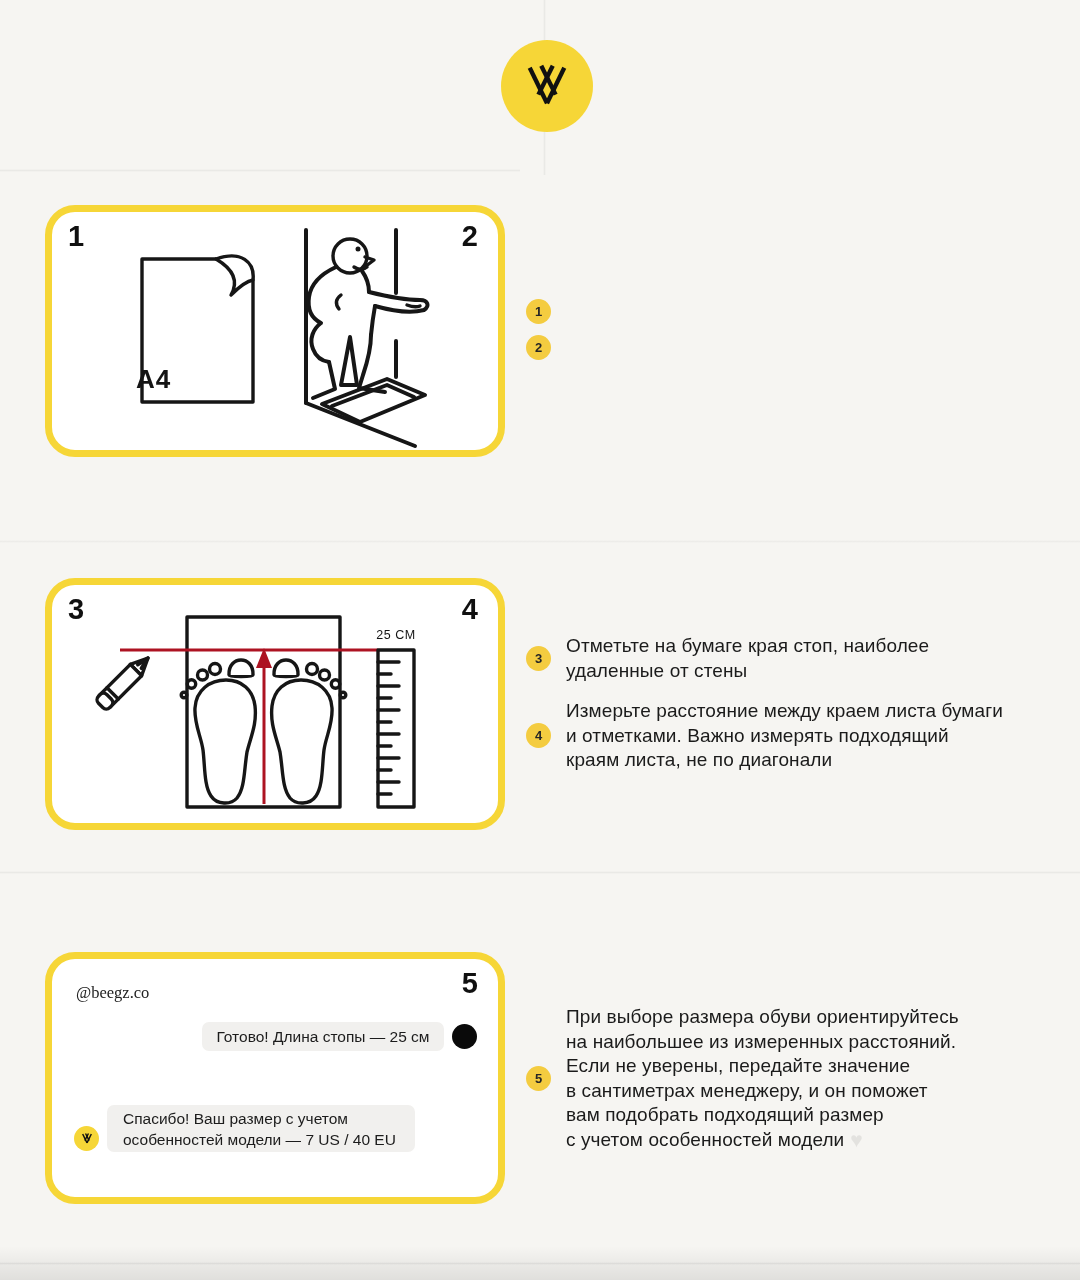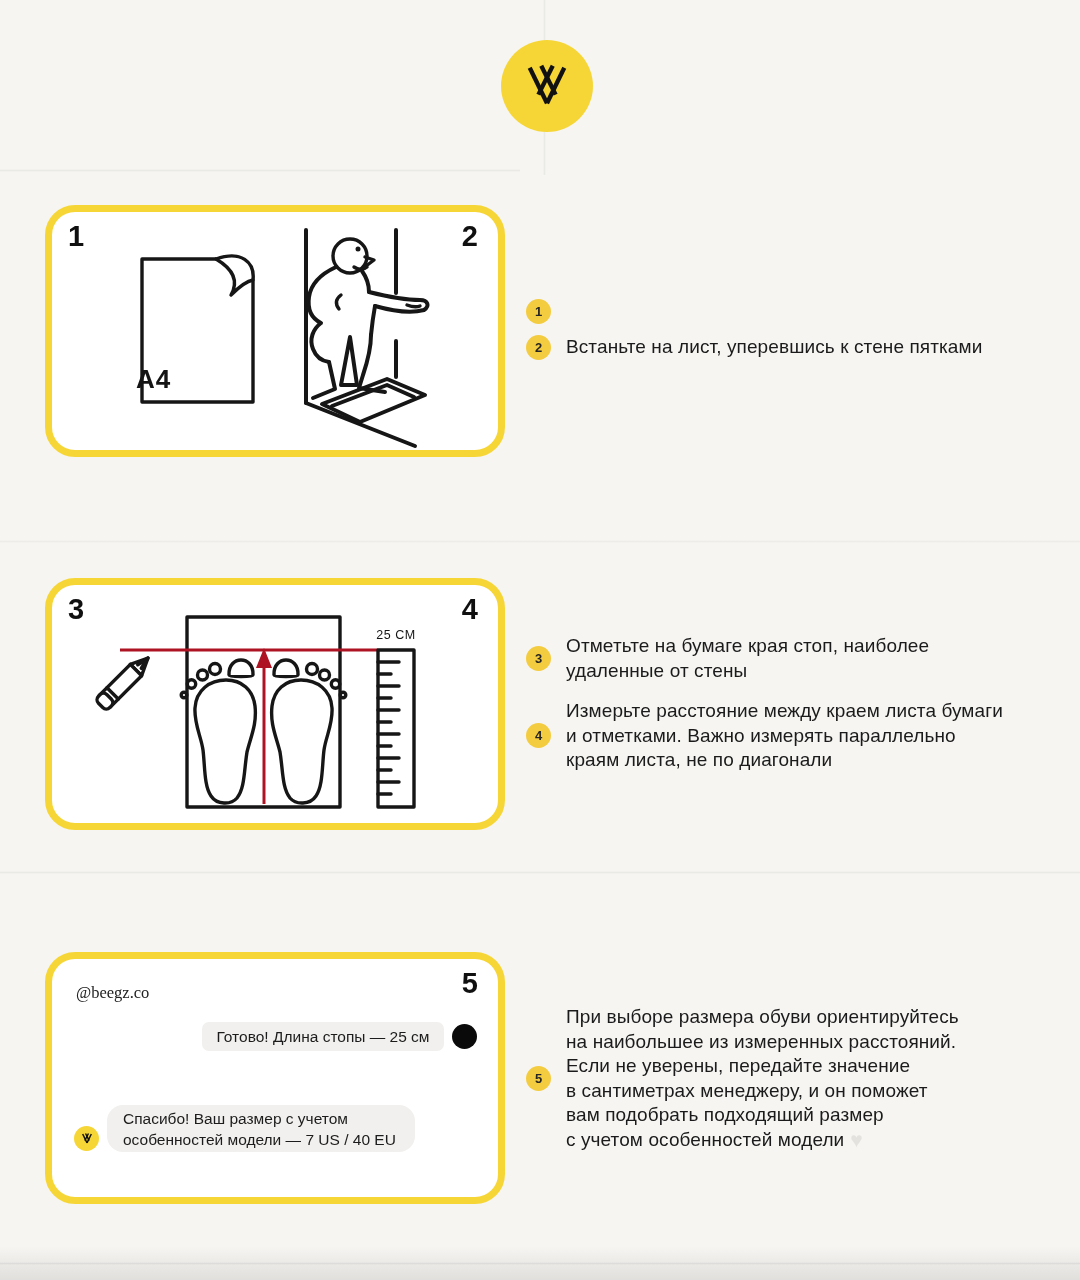--- a/index.html
+++ b/index.html
@@ -35,21 +35,21 @@
   .corner-num{position:absolute;font-size:29px;font-weight:700;color:#101010;line-height:1;}
   .cn-left{left:16px;top:10px;} .cn-right{right:20px;top:10px;}
   .panel-svg{position:absolute;left:-7px;top:-7px;}
   .a4-label{position:absolute;left:84px;top:152px;font-size:26px;letter-spacing:1px;color:#141414;font-weight:bold;}
   .ruler-label{position:absolute;left:314px;top:43px;width:60px;text-align:center;
     font-size:12.5px;font-weight:400;letter-spacing:.5px;color:#141414;}
   .handle{position:absolute;left:24px;top:24px;font-size:16.5px;color:#222;font-family:Liberation Serif, serif;}
   .bubble{position:absolute;background:#F1F0EE;border-radius:7px;color:#1c1c1c;
     font-size:15.5px;line-height:21px;box-sizing:border-box;}
   .bubble-out{left:150px;top:63px;width:242px;height:29px;display:flex;align-items:center;justify-content:center;}
-  .bubble-in{left:55px;top:146px;width:308px;height:47px;padding:3px 16px;display:flex;align-items:center;white-space:pre-line;border-radius:16px;}
+  .bubble-in{left:55px;top:146px;width:308px;height:47px;padding:3px 16px;display:flex;align-items:center;white-space:pre-line;}
   .dot-avatar{position:absolute;left:400px;top:65px;width:25px;height:25px;border-radius:50%;background:#0a0a0a;}
   .logo-avatar{position:absolute;left:22px;top:167px;width:25px;height:25px;border-radius:50%;
     background:#F6D637;display:flex;align-items:center;justify-content:center;}
   .step-row{position:absolute;display:flex;align-items:center;gap:15px;z-index:1;}
   .badge{flex:0 0 auto;width:25px;height:25px;border-radius:50%;background:#F4CC40;
     display:flex;align-items:center;justify-content:center;
     font-size:13px;font-weight:700;color:#262626;}
   .step-text{font-size:19px;line-height:24.5px;color:#1b1b1b;white-space:pre-line;letter-spacing:.1px;}
   .heart{color:#E3E2DF;font-size:21px;margin-left:6px;vertical-align:-1px;}
   svg .ln{stroke:#161616;fill:none;stroke-width:4;stroke-linecap:round;stroke-linejoin:round;}
@@ -185,33 +185,32 @@
     </svg>
   </div>
 </div>
 
 <div class="step-row" style="left:526px;top:299px;">
   <div class="badge">1</div>
 </div>
 
 <div class="step-row" style="left:526px;top:335px;">
   <div class="badge">2</div>
-  <div class="step-text">Встаньте на лист, уперевшись к стене пятками</div>
 </div>
 
 <div class="step-row" style="left:526px;top:634px;">
   <div class="badge">3</div>
   <div class="step-text">Отметьте на бумаге края стоп, наиболее
 удаленные от стены</div>
 </div>
 
 <div class="step-row" style="left:526px;top:699px;">
   <div class="badge">4</div>
   <div class="step-text">Измерьте расстояние между краем листа бумаги
-и отметками. Важно измерять параллельно
+и отметками. Важно измерять подходящий
 краям листа, не по диагонали</div>
 </div>
 
 <div class="step-row" style="left:526px;top:1005px;">
   <div class="badge">5</div>
   <div class="step-text"><span>При выборе размера обуви ориентируйтесь
 на наибольшее из измеренных расстояний.
 Если не уверены, передайте значение
 в сантиметрах менеджеру, и он поможет
 вам подобрать подходящий размер

